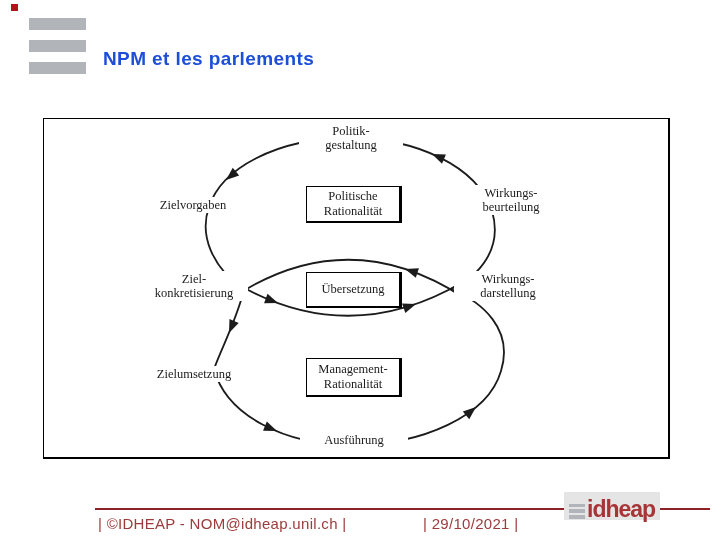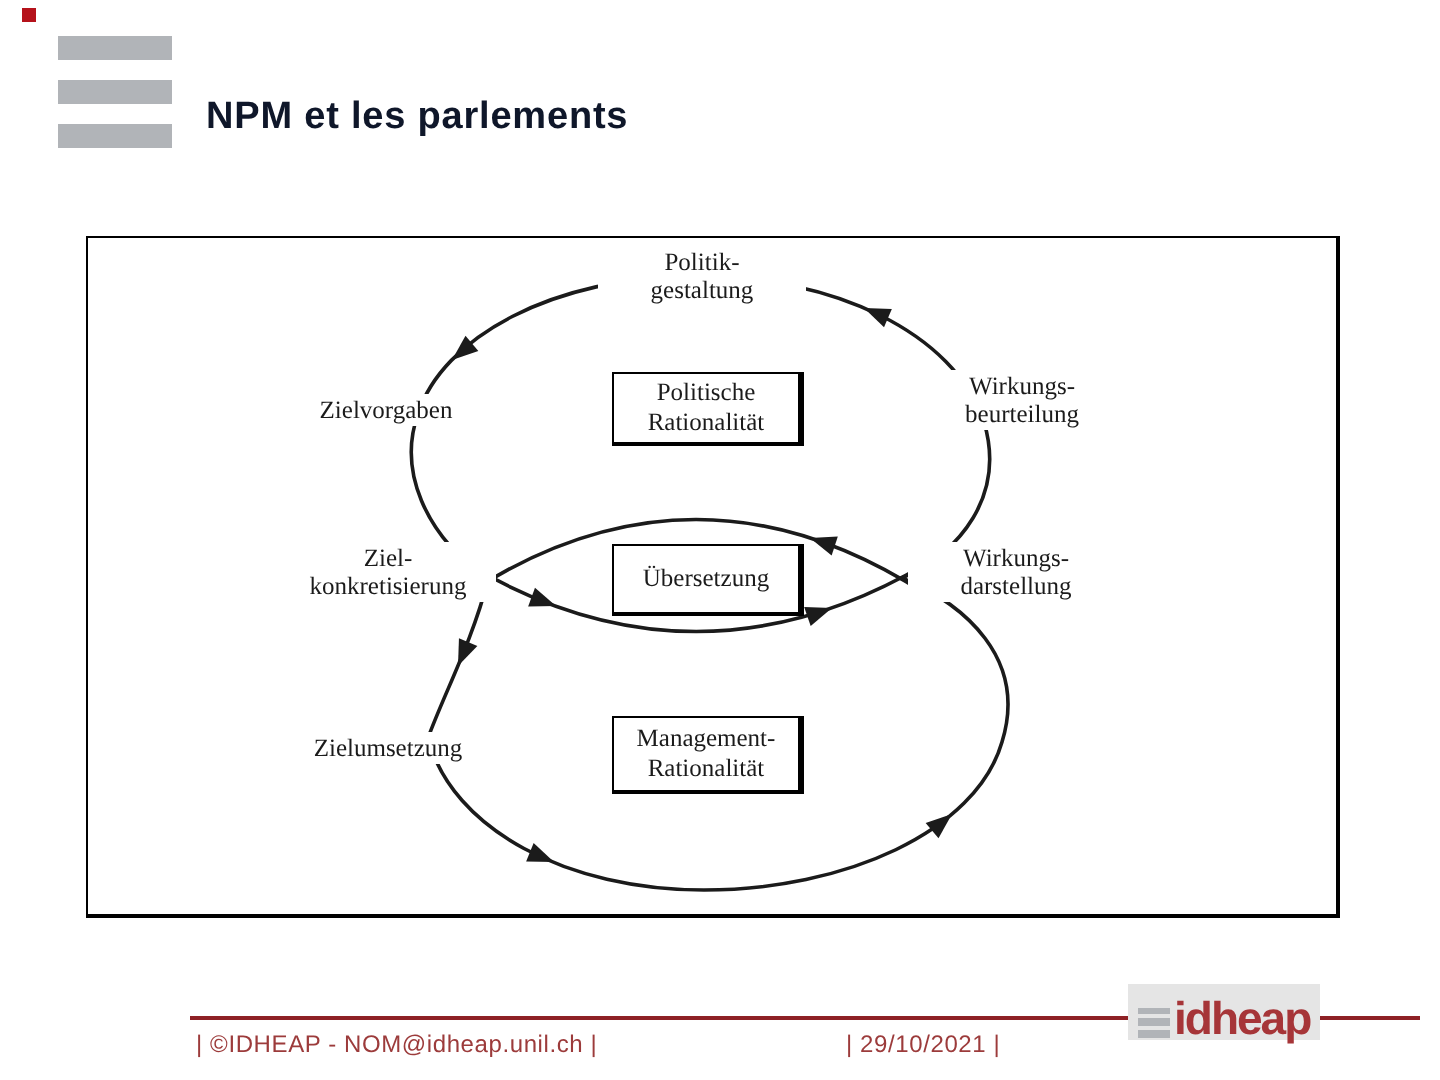--- a/index.html
+++ b/index.html
@@ -36,40 +36,40 @@
   .p-wd    {left:410px;top:152px;width:104px;}
   .p-zu    {left:97px; top:247px;width:102px;}
   .p-ze    {left:408px;top:247px;width:104px;}
   .p-af    {left:256px;top:313px;width:104px;}
   .b-pol   {left:262px;top:67px; width:92px;height:34px;}
   .b-ueb   {left:262px;top:153px;width:92px;height:33px;align-items:center;}
   .b-man   {left:262px;top:239px;width:92px;height:36px;}
 
   
   .footer-line{position:absolute;left:95px;top:508px;width:615px;height:2px;}
-  .footer-text{position:absolute;top:515px;font-size:12px;letter-spacing:.3px;}
+  .footer-text{position:absolute;top:515px;font-size:15px;letter-spacing:.3px;}
   .footer-left{left:98px;}
   .footer-date{left:423px;}
   .footer-logo{position:absolute;left:564px;top:492px;height:28px;background:#e5e5e5;
                padding:0 5px;display:flex;align-items:flex-end;}
   .footer-logo .mini-bars{display:flex;flex-direction:column;margin-right:2px;}
   .footer-logo .mini-bars span{width:16px;height:3.5px;margin:1.2px 0;}
   .footer-logo .logo-word{font-size:23px;font-weight:bold;letter-spacing:-1px;
                           line-height:22px;}
 </style>
 </head>
 <body>
 
 <div class="accent-square" style="background:#B5121B"></div>
 <div class="logo-bars">
   <div class="bar" style="background:#B1B4B8"></div>
   <div class="bar" style="background:#B1B4B8"></div>
   <div class="bar" style="background:#B1B4B8"></div>
 </div>
-<div class="slide-title" style="color:#0f172a">NPM et les parlements</div>
+<div class="slide-title" style="color:#1d4ed8">NPM et les parlements</div>
 
 <div class="diagram-box">
   <div class="diagram">
 
     <svg width="624" height="338" viewBox="0 0 624 338">
       <g fill="none" stroke="#1b1b1b" stroke-width="1.8" stroke-linecap="round">
 
         <path d="M 200,171 C 168,148 155,116 165,88 C 177,50 232,19 305,19 C 372,19 433,47 448,92 C 459,129 436,157 407,170"></path>
 
         <path d="M 200,171 C 192,202 178,228 170,250 C 182,296 240,326 308,326 C 378,326 444,297 457,252 C 470,210 438,183 407,170"></path>
@@ -125,20 +125,23 @@
     <div class="dlabel p-zu">
       <div>Zielumsetzung</div>
     </div>
 
     <div class="dbox b-man">
       <div>Management-</div>
       <div>Rationalität</div>
     </div>
 
 
+    <div class="dlabel p-af">
+      <div>Ausführung</div>
+    </div>
 
   </div>
 </div>
 
 <div class="footer-line" style="background:#8E2125"></div>
 <div class="footer-text footer-left" style="color:#9C3B3B">| ©IDHEAP - NOM@idheap.unil.ch |</div>
 <div class="footer-text footer-date" style="color:#9C3B3B">| 29/10/2021 |</div>
 <div class="footer-logo">
   <div class="mini-bars">
     <span style="background:#B1B4B8"></span>

